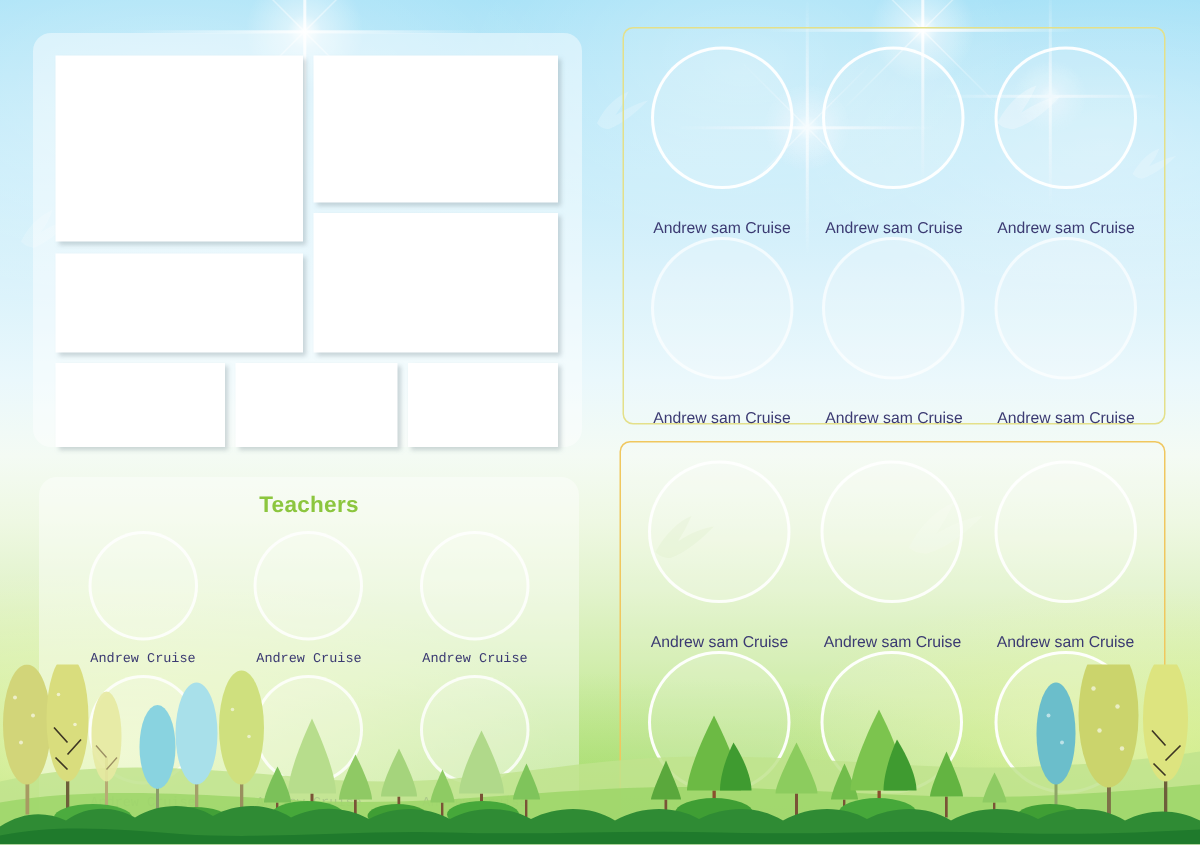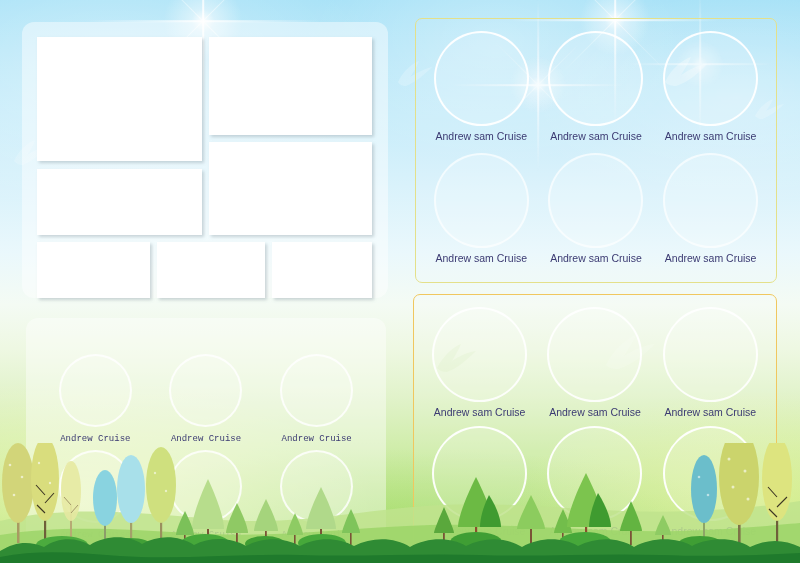--- a/index.html
+++ b/index.html
@@ -177,21 +177,21 @@
     grid-template-rows: repeat(2, 1fr);
     column-gap: 4px;
   }
   #panel-students-top .ring,
   #panel-students-bottom .ring {
     width: 95px; height: 95px;
   }
   #panel-students-top .pname,
   #panel-students-bottom .pname {
     font-size: 10.5px;
-    margin-top: 4px;
+    margin-top: 20px;
   }
   
   #panel-students-top .row1 .ring {
     border: 2px solid rgba(255,255,255,0.95);
     background: rgba(255,255,255,0.13);
   }
   #panel-students-top .row2 .ring {
     border: 2px solid rgba(255,255,255,0.62);
     background: rgba(255,255,255,0.20);
   }
@@ -337,20 +337,21 @@
         <div class="pname">Andrew sam Cruise</div>
       </div>
       <div class="person row2">
         <div class="ring"></div>
         <div class="pname">Andrew sam Cruise</div>
       </div>
     </div>
   </div>
 
   <div class="panel" id="panel-teachers">
+    <div class="panel-title">Teachers</div>
     <div class="people-grid">
       <div class="person">
         <div class="ring"></div>
         <div class="pname">Andrew Cruise</div>
       </div>
       <div class="person">
         <div class="ring"></div>
         <div class="pname">Andrew Cruise</div>
       </div>
       <div class="person">

